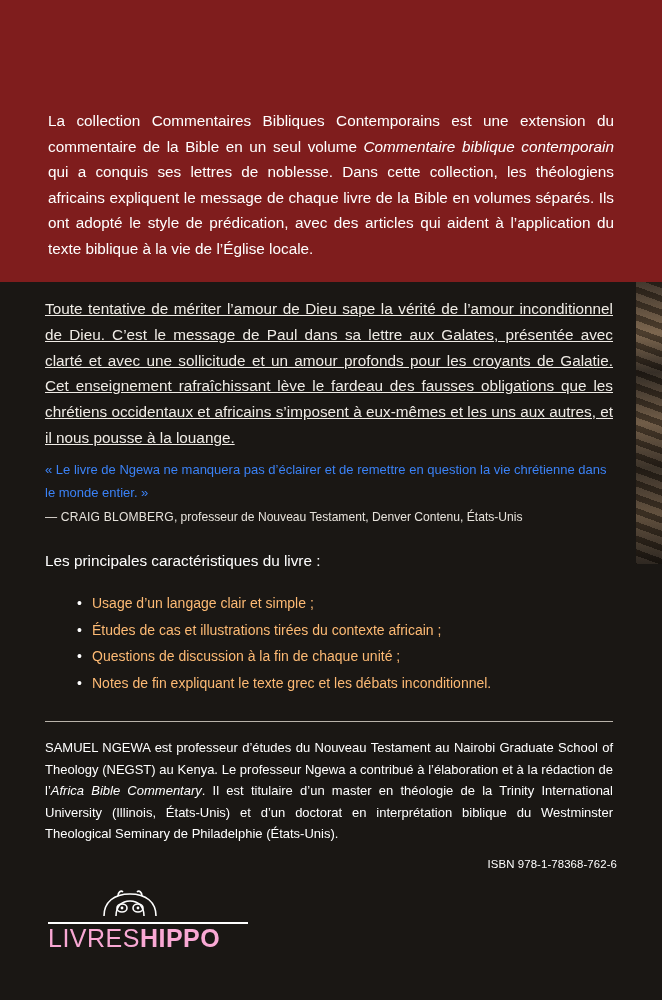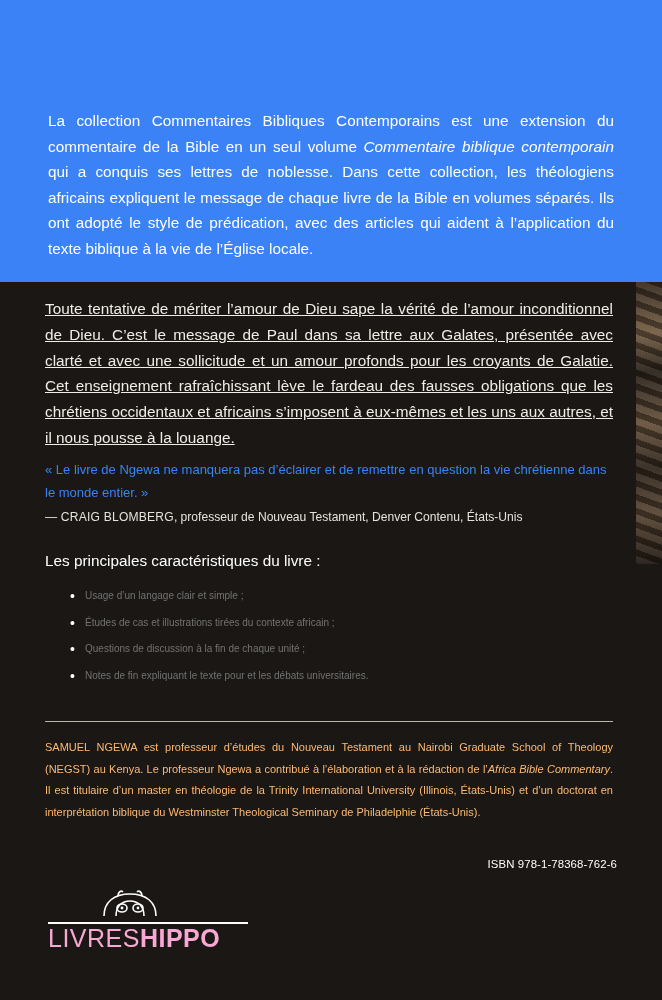--- a/index.html
+++ b/index.html
@@ -21,21 +21,21 @@
     overflow: hidden;
   }
 
   
   .green-band {
     position: absolute;
     left: 0;
     top: 0;
     width: 662px;
     height: 282px;
-    background: #3b82f6;
+    background: #7f1d1d;
   }
   .green-text {
     position: absolute;
     left: 48px;
     top: 108px;
     width: 566px;
     color: #ffffff;
     font-size: 15.3px;
     line-height: 25.6px;
     text-align: justify;
@@ -117,25 +117,25 @@
     top: 552px;
     width: 568px;
     color: #ffffff;
     font-size: 15.3px;
   }
   .features-list {
     position: absolute;
     left: 60px;
     top: 578px;
     width: 553px;
-    margin: 8px;
+    margin: 15px;
     padding: 0;
     list-style: none;
-    color: #737373;
-    font-size: 10px;
+    color: #fdba74;
+    font-size: 14px;
   }
   .features-list li {
     position: relative;
     padding-left: 17px;
     margin-bottom: 6.5px;
     line-height: 20px;
   }
   .features-list li:before {
     content: "\2022";
     position: absolute;
@@ -152,22 +152,22 @@
     width: 568px;
     height: 1px;
     background: #b9b3aa;
   }
 
   .bio {
     position: absolute;
     left: 45px;
     top: 737px;
     width: 568px;
-    color: #fdba74;
-    font-size: 11px;
+    color: #ffffff;
+    font-size: 13px;
     line-height: 21.6px;
     text-align: justify;
   }
   .bio em { font-style: italic; }
 
   
   .isbn-text {
     position: absolute;
     right: 45px;
     top: 858px;
@@ -262,21 +262,21 @@
   <div class="quote">« Le livre de Ngewa ne manquera pas d’éclairer et de remettre en question la vie chrétienne dans le monde entier. »</div>
   <div class="quote-attrib">
     <span class="caps">— CRAIG BLOMBERG</span><span>, professeur de Nouveau Testament, Denver Contenu, États-Unis</span>
   </div>
 
   <div class="features-title">Les principales caractéristiques du livre :</div>
   <ul class="features-list">
     <li>Usage d’un langage clair et simple ;</li>
     <li>Études de cas et illustrations tirées du contexte africain ;</li>
     <li>Questions de discussion à la fin de chaque unité ;</li>
-    <li>Notes de fin expliquant le texte pour et les débats universitaires.</li>
+    <li>Notes de fin expliquant le texte grec et les débats inconditionnel.</li>
   </ul>
 
   <div class="divider"></div>
 
   <div class="bio">
     <span>SAMUEL NGEWA est professeur d’études du Nouveau Testament au Nairobi Graduate School of Theology (NEGST) au Kenya. Le professeur Ngewa a contribué à l’élaboration et à la rédaction de l’</span><em>Africa Bible Commentary</em><span>. Il est titulaire d’un master en théologie de la Trinity International University (Illinois, États-Unis) et d’un doctorat en interprétation biblique du Westminster Theological Seminary de Philadelphie (États-Unis).</span>
   </div>
 
   <div class="isbn-text">ISBN 978-1-78368-762-6</div>
 

